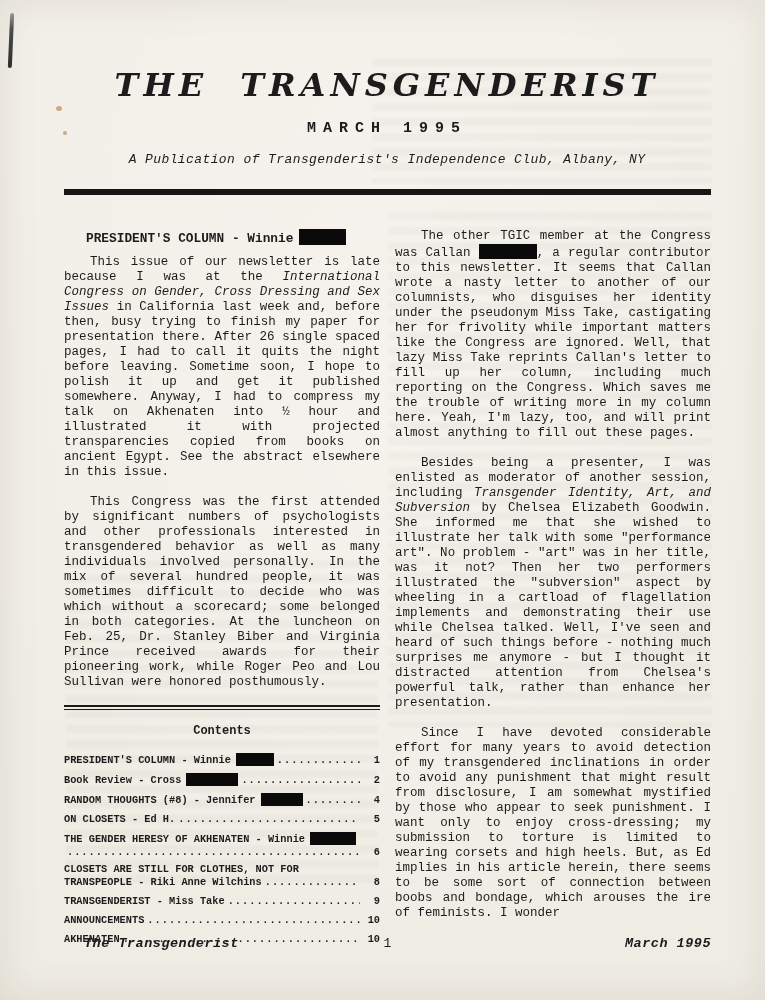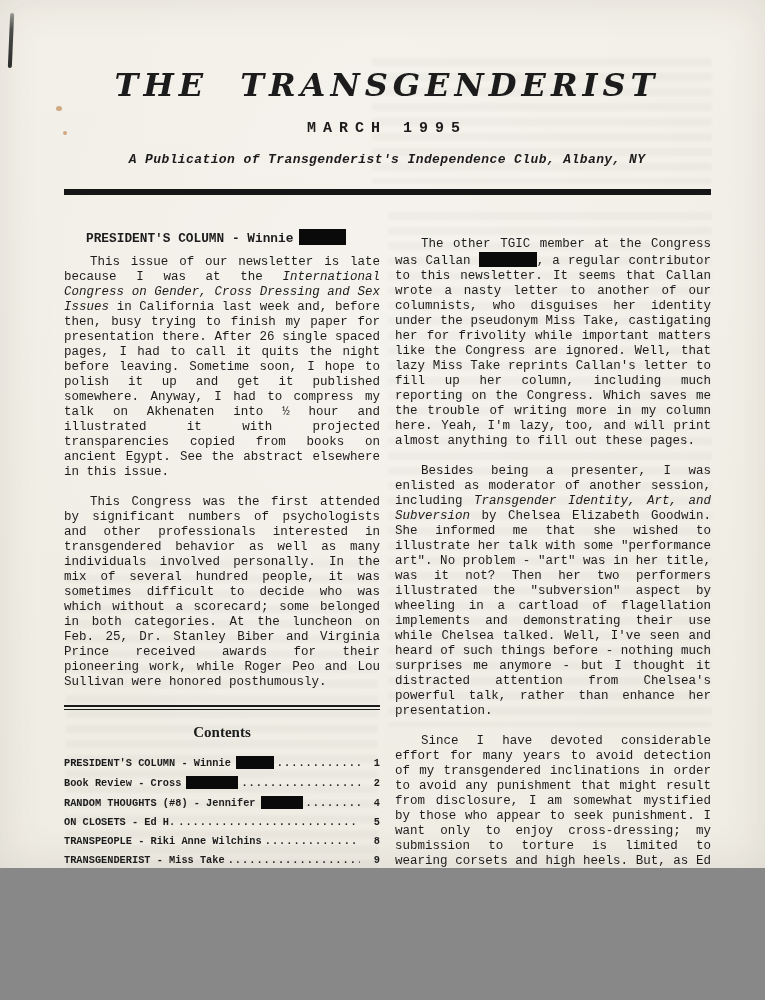--- a/index.html
+++ b/index.html
@@ -1,17 +1,17 @@
 <!DOCTYPE html>
 <html><head>
 <meta charset="utf-8">
 <style>
   html,body { margin:0; padding:0; background:#888; }
   .page {
-    position:relative; width:765px; height:868px; margin:0 auto;
+    position:relative; width:765px; height:1000px; margin:0 auto;
     background:#f2efe8;
     background-image: radial-gradient(ellipse at 50% 40%, rgba(255,255,255,.25), rgba(0,0,0,0) 70%),
                       linear-gradient(180deg, #f3f0e9 0%, #f1eee6 60%, #efece4 100%);
     box-shadow: inset 0 0 40px rgba(90,80,60,.12);
     font-family:"Liberation Mono", monospace;
     color:#1c1c1c; overflow:hidden;
   }
   
   .staple { position:absolute; left:9px; top:13px; width:4px; height:55px;
     background:linear-gradient(180deg,#9a9a96,#4a4d4a 30%,#2e312f 90%);
@@ -23,39 +23,39 @@
     background:repeating-linear-gradient(180deg, rgba(90,86,76,.8) 0 8px, rgba(0,0,0,0) 8px 15px); }
   .ghost1 { left:372px; top:58px;  width:340px; height:126px; }
   .ghost2 { left:388px; top:212px; width:324px; height:515px; }
   .ghost3 { left:66px;  top:560px; width:312px; height:330px; }
 
   
   .masthead { position:absolute; left:64px; width:646px; top:66px; text-align:center; }
   .nl-title { font-family:"DejaVu Serif", serif; font-style:italic; font-weight:bold;
     font-size:32px; letter-spacing:5px; word-spacing:16px; margin:0; white-space:nowrap; }
   .nl-date { font-weight:bold; font-size:15px; letter-spacing:7px; margin-top:16px; }
-  .nl-tagline { font-weight:bold; font-style:italic; font-size:13px; letter-spacing:.4px; margin-top:15px; white-space:nowrap; }
+  .nl-tagline { font-weight:normal; font-style:italic; font-size:13px; letter-spacing:.4px; margin-top:15px; white-space:nowrap; }
   .masthead-rule { position:absolute; left:64px; width:647px; top:189px; height:6px; background:#161616; }
 
   
   .columns { position:absolute; left:64px; top:229px; width:647px; display:flex; gap:15px; }
   .col { width:316px; }
-  .col p { margin:8px 0 15px; text-indent:26px; text-align:justify;
+  .col p { margin:0 0 15px; text-indent:26px; text-align:justify;
     font-size:12.5px; line-height:15px; letter-spacing:0; }
   .col p em { font-style:italic; }
   .col-heading { font-size:12.8px; font-weight:bold; margin:0 0 9px 22px; white-space:nowrap; }
 
   .redaction { display:inline-block; background:#0a0a0a; vertical-align:-3px; }
   .redact-heading { width:47px; height:16px; margin-left:6px; }
   .redact-inline  { width:58px; height:15px; vertical-align:-3px; }
   .toc .redaction { height:13px; vertical-align:-3px; margin-left:5px; }
   .w38 { width:38px; } .w52 { width:52px; } .w42 { width:42px; } .w46 { width:46px; }
 
   .divider { margin:2px 0 0; height:2px; border-top:2px solid #1b1b1b; border-bottom:1px solid #1b1b1b; }
-  .contents-title { text-align:center; font-size:15px; font-weight:bold; margin:14px 0 15px;font-family:Liberation Serif, serif; }
+  .contents-title { text-align:center; font-size:12px; font-weight:bold; margin:14px 0 15px; }
 
   .toc { font-size:10.3px; font-weight:bold; line-height:12px; }
   .toc-row { display:flex; align-items:flex-end; margin-bottom:7px; }
   .toc-label { white-space:nowrap; }
   .toc-leader { flex:1 1 0; overflow:hidden; white-space:nowrap; margin:0 3px; min-width:0; }
   .toc-leader::before { content:"...................................................................................."; letter-spacing:1px; }
   .toc-page { min-width:17px; text-align:right; }
   .toc-wrap-line1 { display:flex; align-items:flex-end; margin-bottom:1px; }
   .mb-small { margin-bottom:5px; }
 
@@ -120,22 +120,35 @@
           <span class="toc-leader"></span>
           <span class="toc-page">4</span>
         </div>
 
         <div class="toc-row">
           <span class="toc-label">ON CLOSETS - Ed H.</span>
           <span class="toc-leader"></span>
           <span class="toc-page">5</span>
         </div>
 
+        <div>
+          <div class="toc-wrap-line1">
+            <span class="toc-label">THE GENDER HERESY OF AKHENATEN - Winnie</span>
+            <span class="redaction w46"></span>
+          </div>
+          <div class="toc-row mb-small">
+            <span class="toc-leader"></span>
+            <span class="toc-page">6</span>
+          </div>
+        </div>
 
         <div>
+          <div class="toc-wrap-line1">
+            <span class="toc-label">CLOSETS ARE STILL FOR CLOTHES, NOT FOR</span>
+          </div>
           <div class="toc-row">
             <span class="toc-label">TRANSPEOPLE - Riki Anne Wilchins</span>
             <span class="toc-leader"></span>
             <span class="toc-page">8</span>
           </div>
         </div>
 
         <div class="toc-row">
           <span class="toc-label">TRANSGENDERIST - Miss Take</span>
           <span class="toc-leader"></span>

